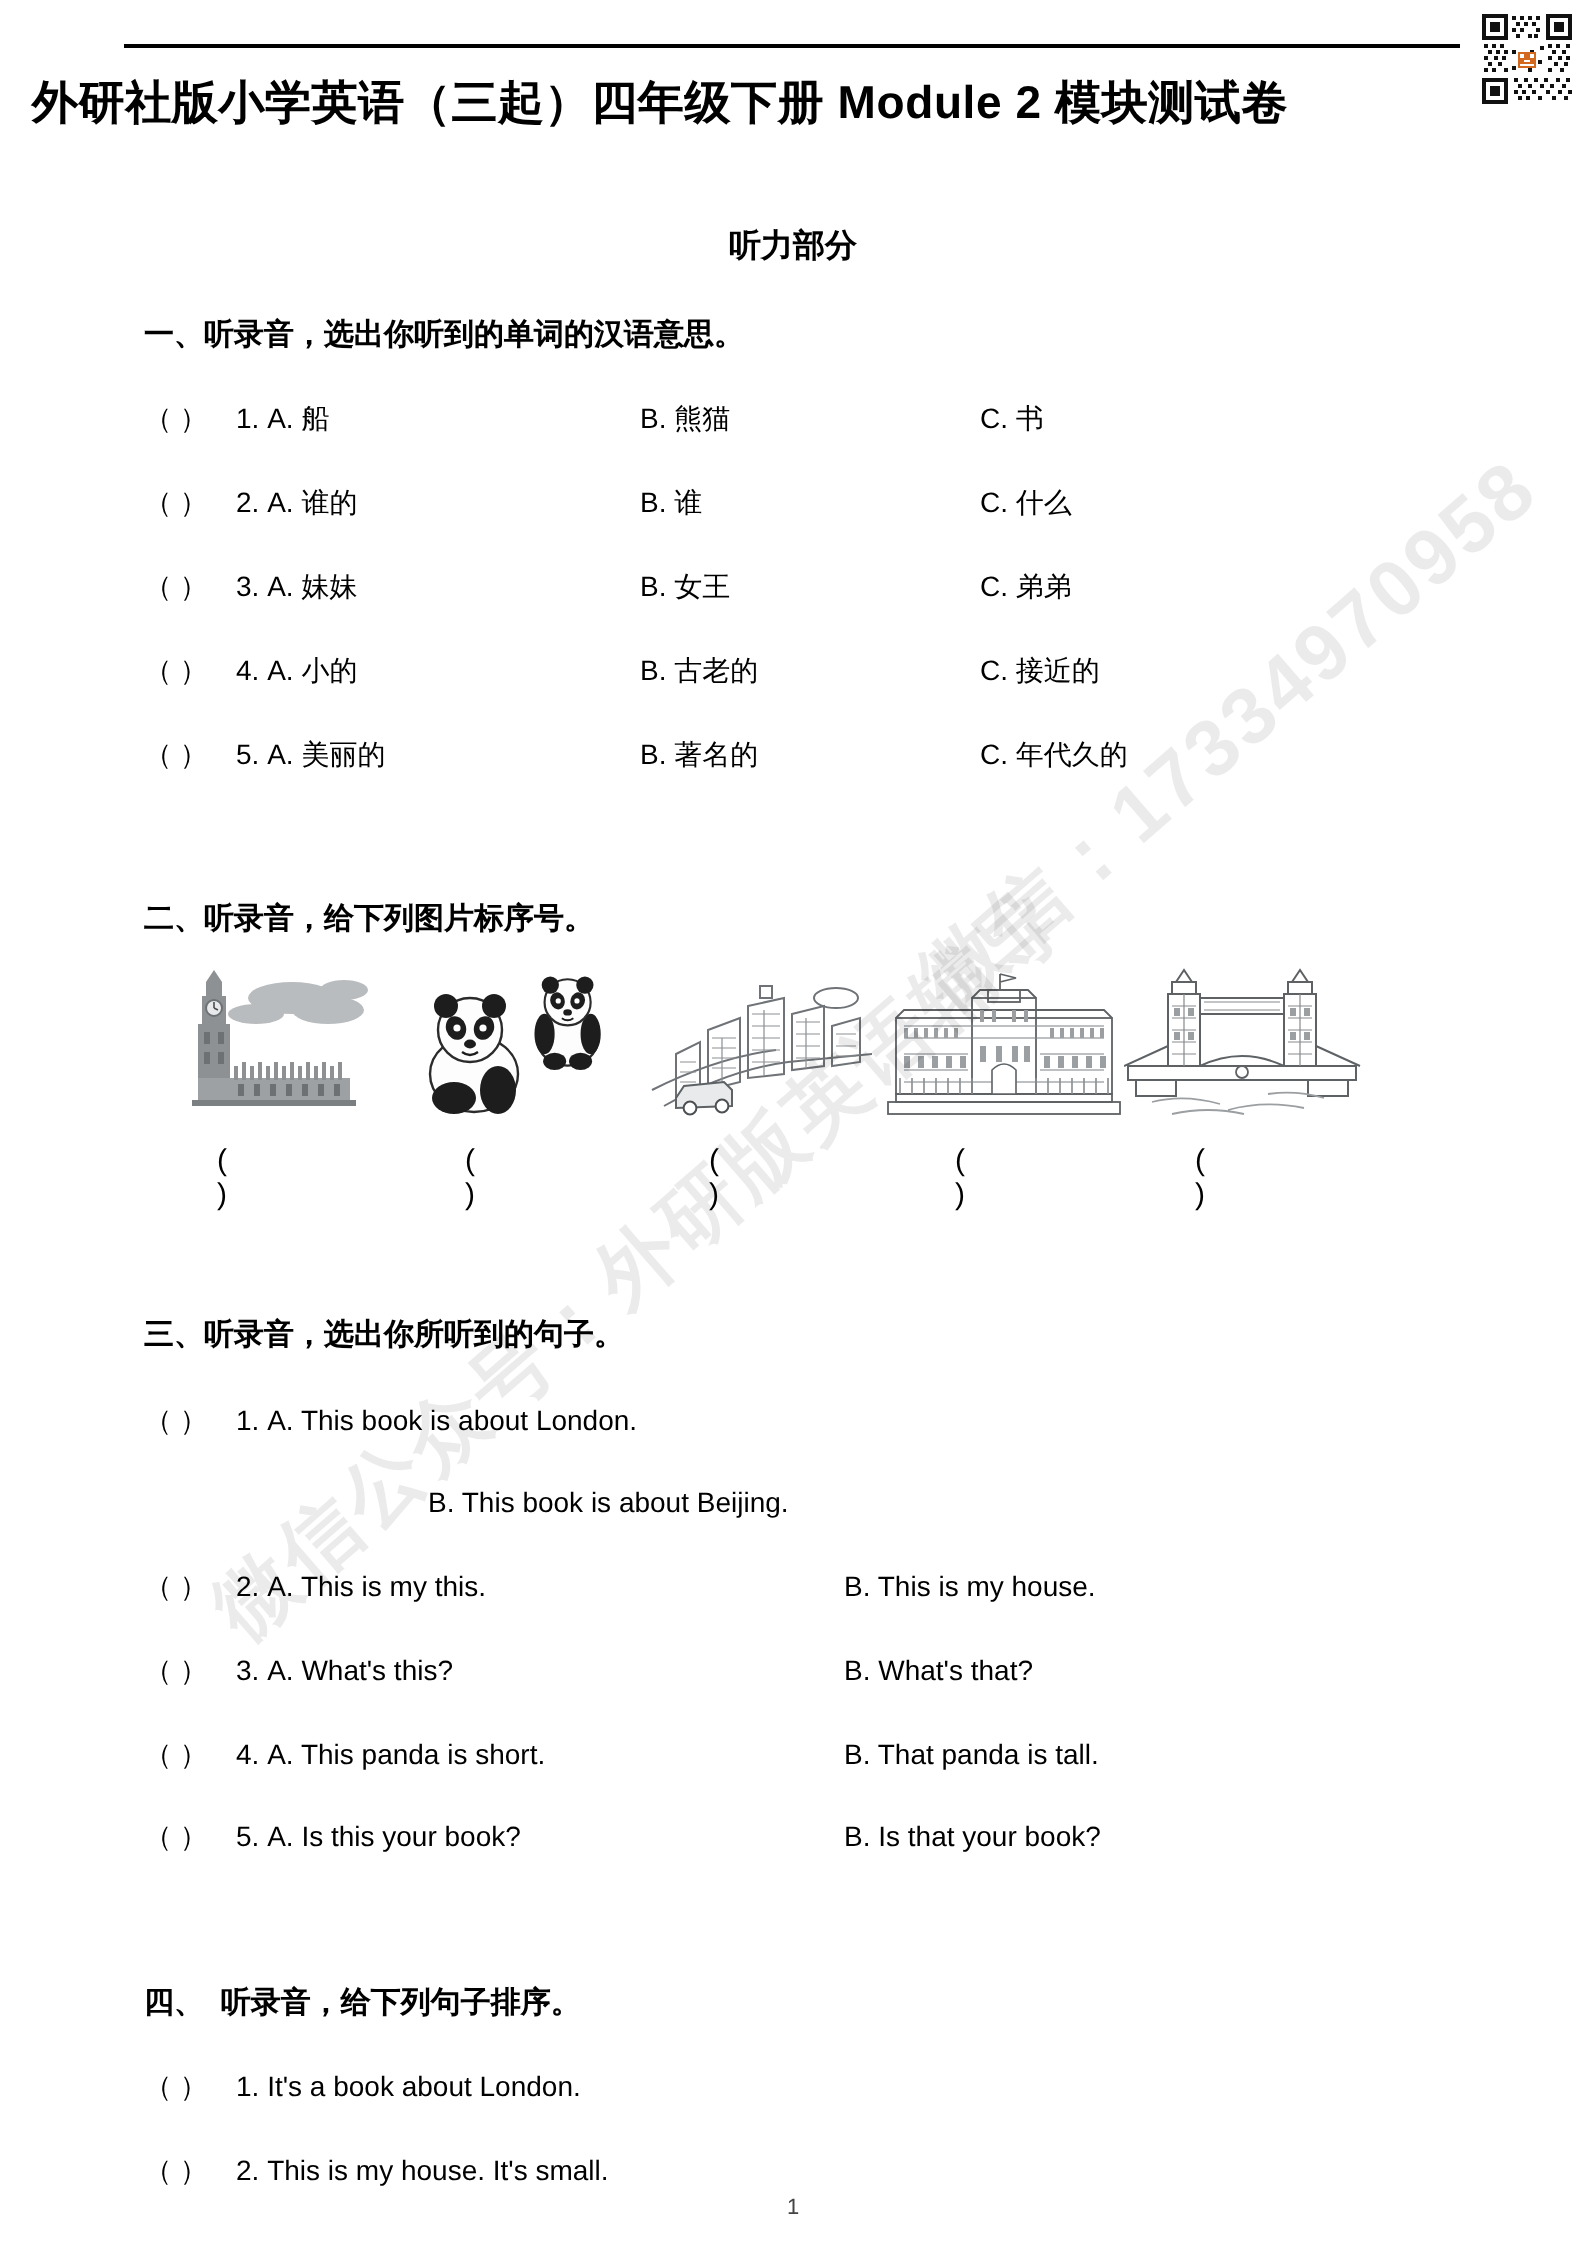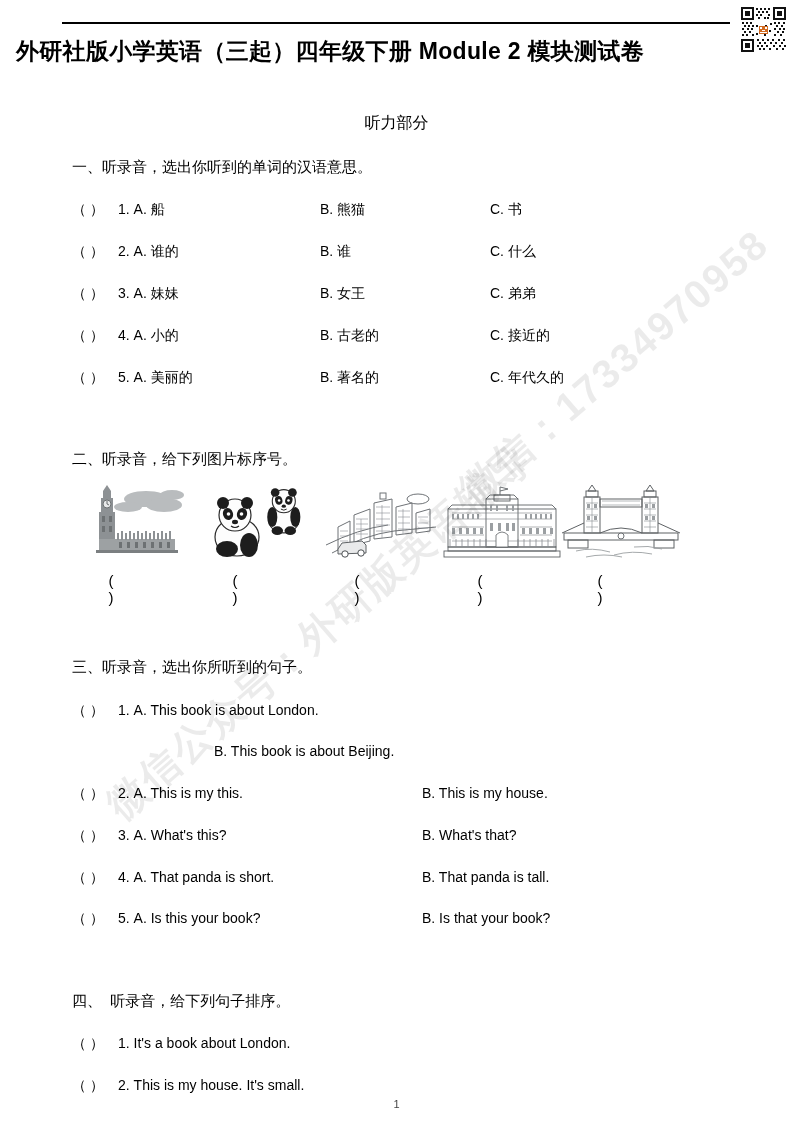--- a/index.html
+++ b/index.html
@@ -96,35 +96,35 @@
     letter-spacing: 0.3px;
   }
 
   .section-title {
     position: absolute;
     top: 113px;
     left: 0;
     width: 793px;
     text-align: center;
     font-size: 16px;
-    font-weight: normal;
+    font-weight: bold;
   }
 
   
   .content {
     position: absolute;
     top: 0;
     left: 0;
     width: 793px;
   }
   .q-head {
     position: absolute;
     left: 72px;
     font-size: 15px;
-    font-weight: normal;
+    font-weight: bold;
     white-space: pre;
   }
   .row {
     position: absolute;
     left: 72px;
     width: 660px;
     font-size: 14px;
     white-space: nowrap;
   }
   .paren {
@@ -590,21 +590,21 @@
     <span class="opt-a">A. This is my this.</span>
     <span class="opt-b-wide">B. This is my house.</span>
   </div>
   <div class="row" style="top:827px">
     <span class="paren">（     ）</span><span class="num">3.</span>
     <span class="opt-a">A. What's this?</span>
     <span class="opt-b-wide">B. What's that?</span>
   </div>
   <div class="row" style="top:869px">
     <span class="paren">（     ）</span><span class="num">4.</span>
-    <span class="opt-a">A. That panda is short.</span>
+    <span class="opt-a">A. This panda is short.</span>
     <span class="opt-b-wide">B. That panda is tall.</span>
   </div>
   <div class="row" style="top:910px">
     <span class="paren">（     ）</span><span class="num">5.</span>
     <span class="opt-a">A. Is this your book?</span>
     <span class="opt-b-wide">B. Is that your book?</span>
   </div>
 
   <div class="q-head" style="top:992px">四、  听录音，给下列句子排序。</div>
 

